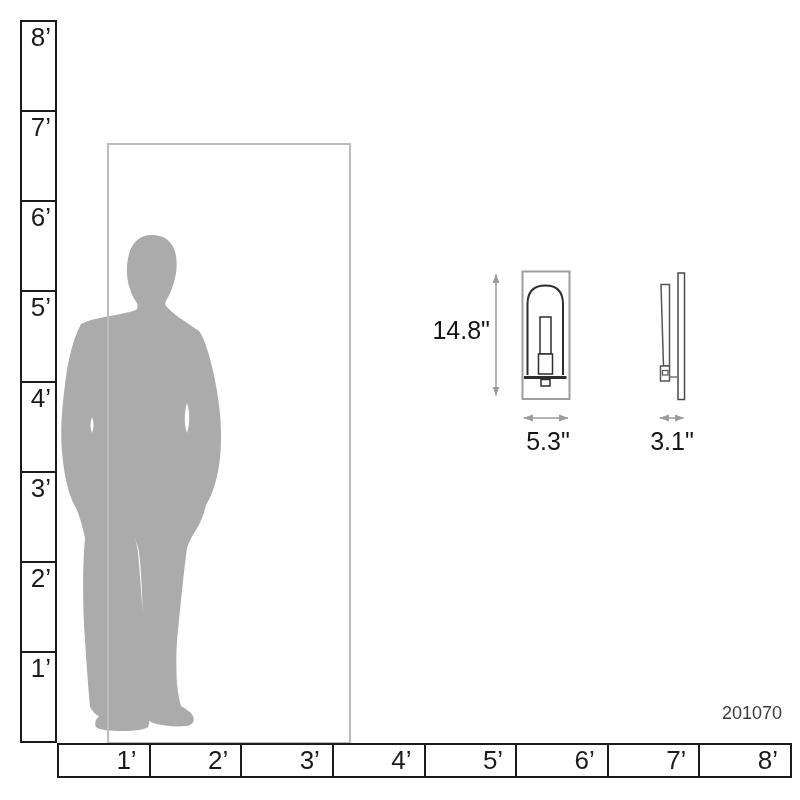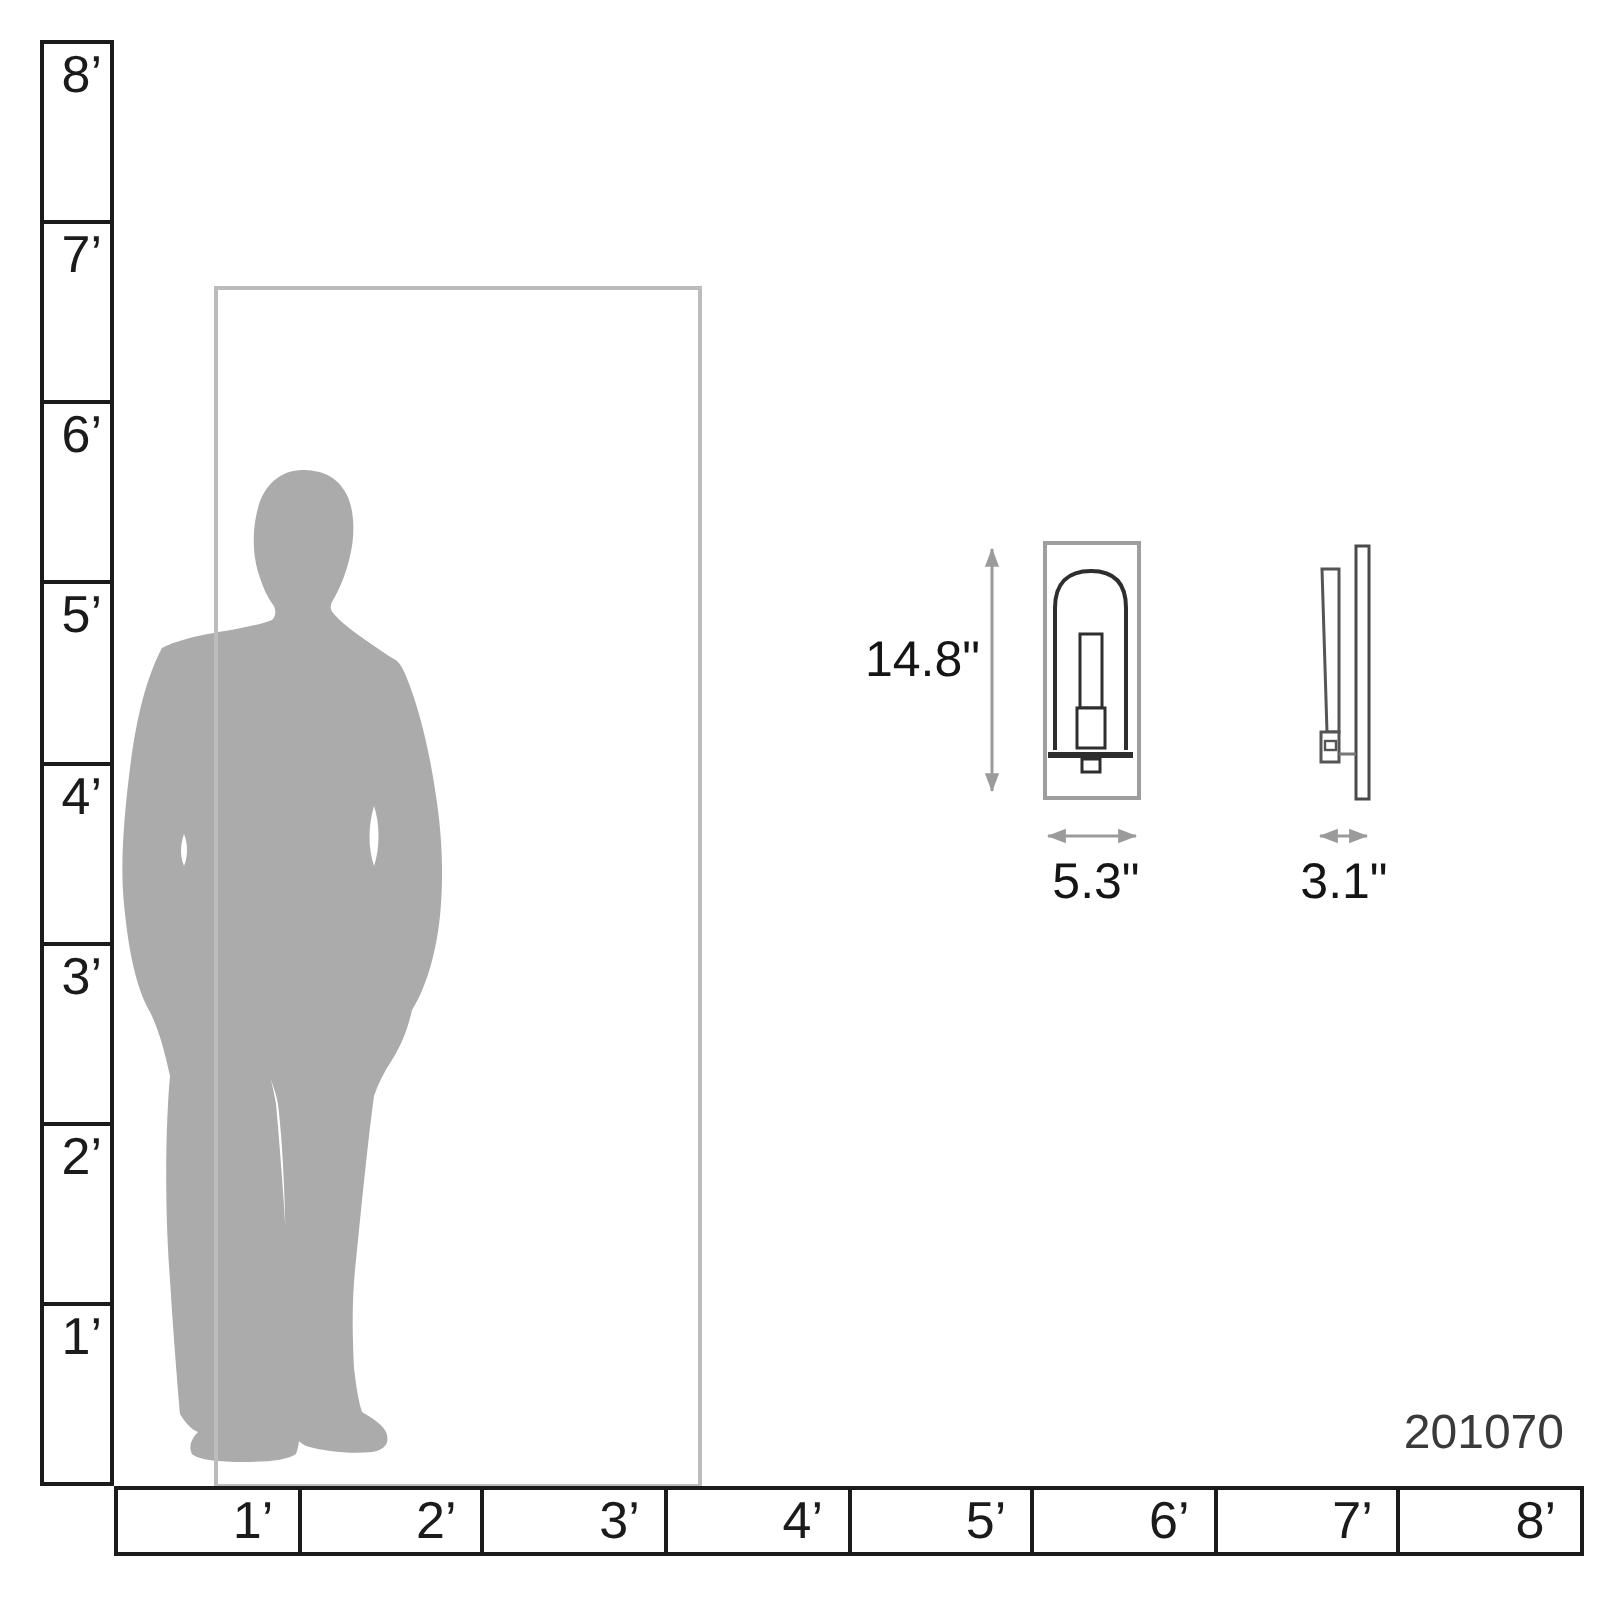--- a/index.html
+++ b/index.html
@@ -31,21 +31,21 @@
   .ruler-bottom .seg:last-child{border-right:none;}
   
   .scene{position:absolute;left:0;top:0;width:800px;height:800px;z-index:1;}
   
   .dim-label{position:absolute;z-index:4;color:#151515;font-size:25px;}
   .dim-height{left:406px;top:316px;width:84px;text-align:right;}
   .dim-width-front{left:506px;top:427px;width:84px;text-align:center;}
   .dim-depth-side{left:630px;top:427px;width:84px;text-align:center;}
   .part-number{
     position:absolute;left:668px;top:703px;width:114px;text-align:right;
-    font-size:24px;color:#3a3a3a;z-index:4;
+    font-size:18px;color:#3a3a3a;z-index:4;
   }
 </style>
 </head>
 <body>
 
 <div class="ruler-left">
   <div class="seg"><span>8’</span></div>
   <div class="seg"><span>7’</span></div>
   <div class="seg"><span>6’</span></div>
   <div class="seg"><span>5’</span></div>

